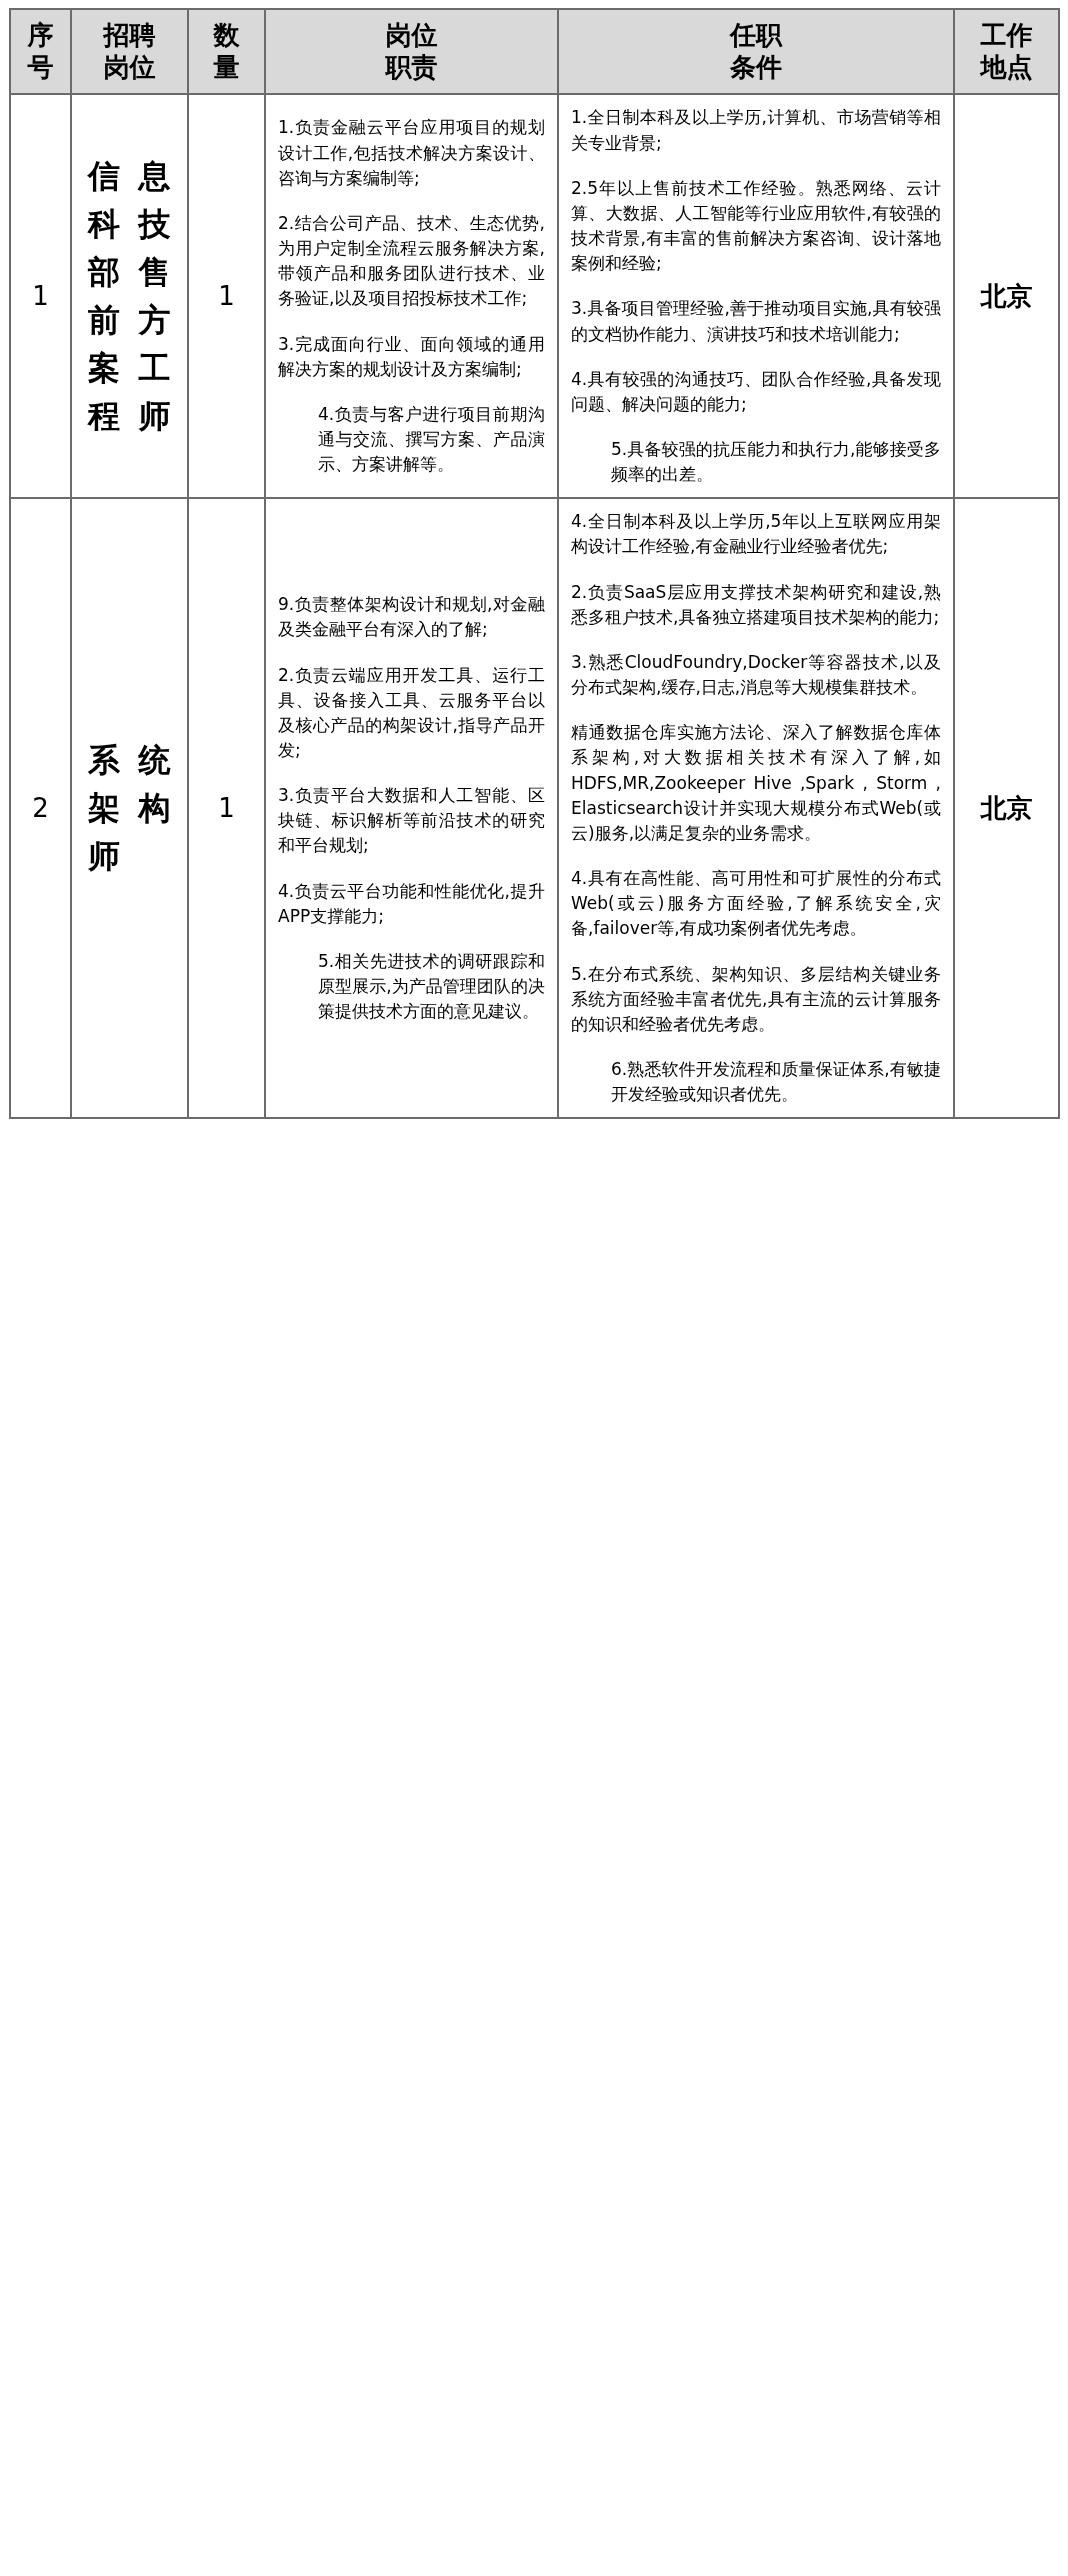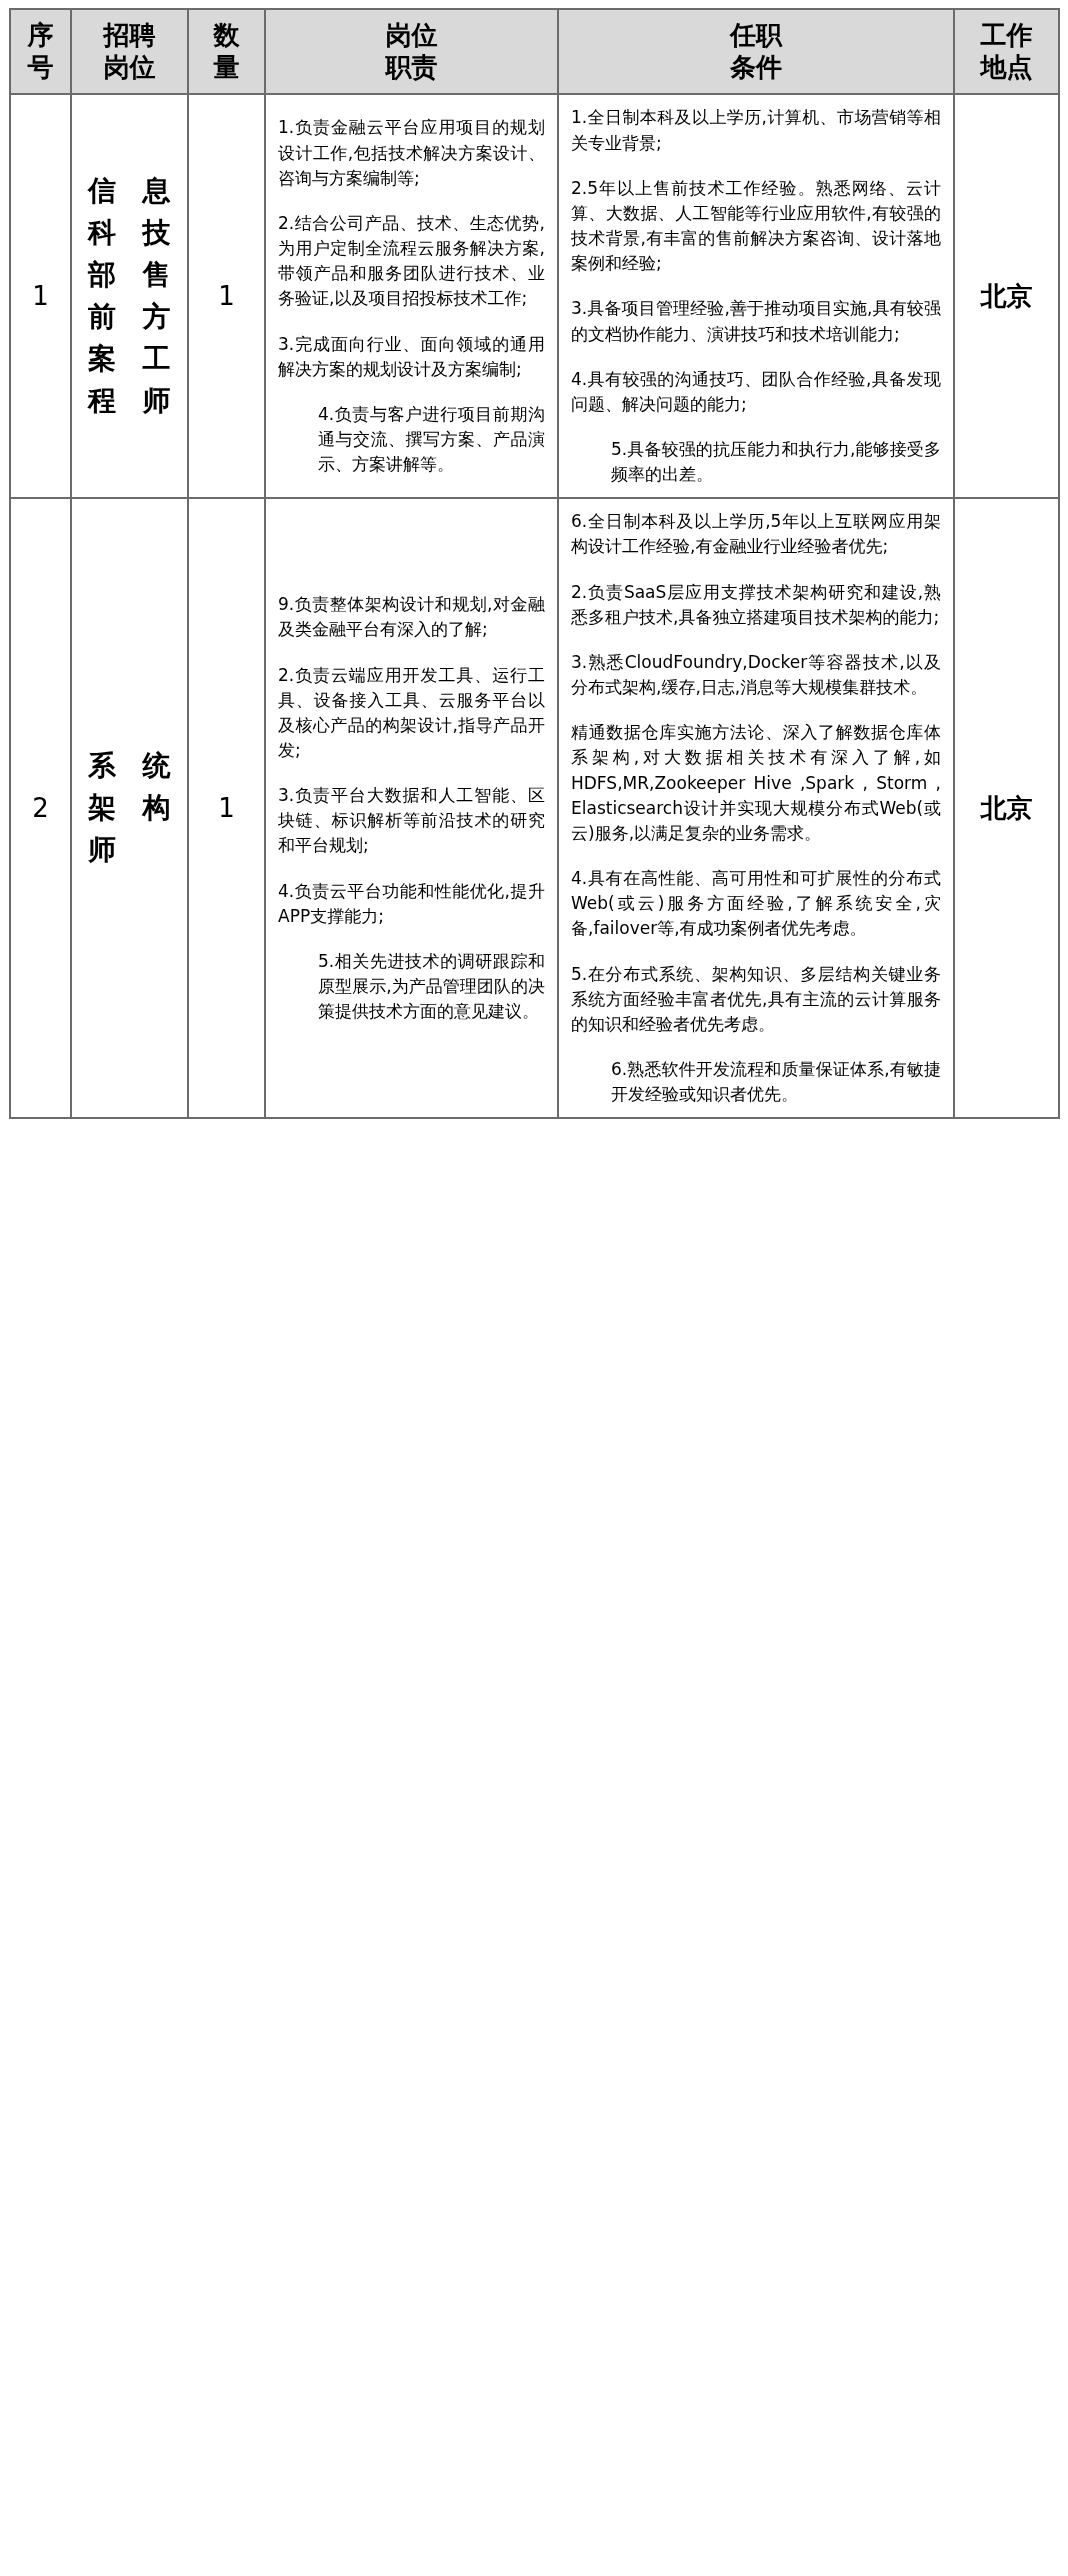--- a/index.html
+++ b/index.html
@@ -51,21 +51,21 @@
     text-align: center;
     font-size: 26px;
     color: #000;
   }
   td.cell-loc { font-weight: bold; }
   td.cell-no  { font-weight: normal; }
   td.cell-qty { font-weight: normal; }
 
   td.cell-post {
     text-align: center;
-    font-size: 28px;
+    font-size: 32px;
     font-weight: bold;
     line-height: 1.5;
     color: #000;
     letter-spacing: 0.5px;
   }
   td.cell-post .post-line {
     display: block;
     text-align: justify;
     text-align-last: justify;
     margin: 0 auto;
@@ -171,21 +171,21 @@
         </td>
         <td class="cell-qty">1</td>
         <td class="cell-duty">
           <p>9.负责整体架构设计和规划,对金融及类金融平台有深入的了解;</p>
           <p>2.负责云端应用开发工具、运行工具、设备接入工具、云服务平台以及核心产品的构架设计,指导产品开发;</p>
           <p>3.负责平台大数据和人工智能、区块链、标识解析等前沿技术的研究和平台规划;</p>
           <p>4.负责云平台功能和性能优化,提升APP支撑能力;</p>
           <p>5.相关先进技术的调研跟踪和原型展示,为产品管理团队的决策提供技术方面的意见建议。</p>
         </td>
         <td class="cell-req">
-          <p>6.全日制本科及以上学历,5年以上互联网应用架构设计工作经验,有金融业行业经验者优先;</p>
+          <p>4.全日制本科及以上学历,5年以上互联网应用架构设计工作经验,有金融业行业经验者优先;</p>
           <p>2.负责SaaS层应用支撑技术架构研究和建设,熟悉多租户技术,具备独立搭建项目技术架构的能力;</p>
           <p>3.熟悉CloudFoundry,Docker等容器技术,以及分布式架构,缓存,日志,消息等大规模集群技术。</p>
           <p>精通数据仓库实施方法论、深入了解数据仓库体系架构,对大数据相关技术有深入了解,如HDFS,MR,Zookeeper Hive ,Spark , Storm , Elasticsearch设计并实现大规模分布式Web(或云)服务,以满足复杂的业务需求。</p>
           <p>4.具有在高性能、高可用性和可扩展性的分布式Web(或云)服务方面经验,了解系统安全,灾备,failover等,有成功案例者优先考虑。</p>
           <p>5.在分布式系统、架构知识、多层结构关键业务系统方面经验丰富者优先,具有主流的云计算服务的知识和经验者优先考虑。</p>
           <p>6.熟悉软件开发流程和质量保证体系,有敏捷开发经验或知识者优先。</p>
         </td>
         <td class="cell-loc">北京</td>
       </tr>
     </tbody>

